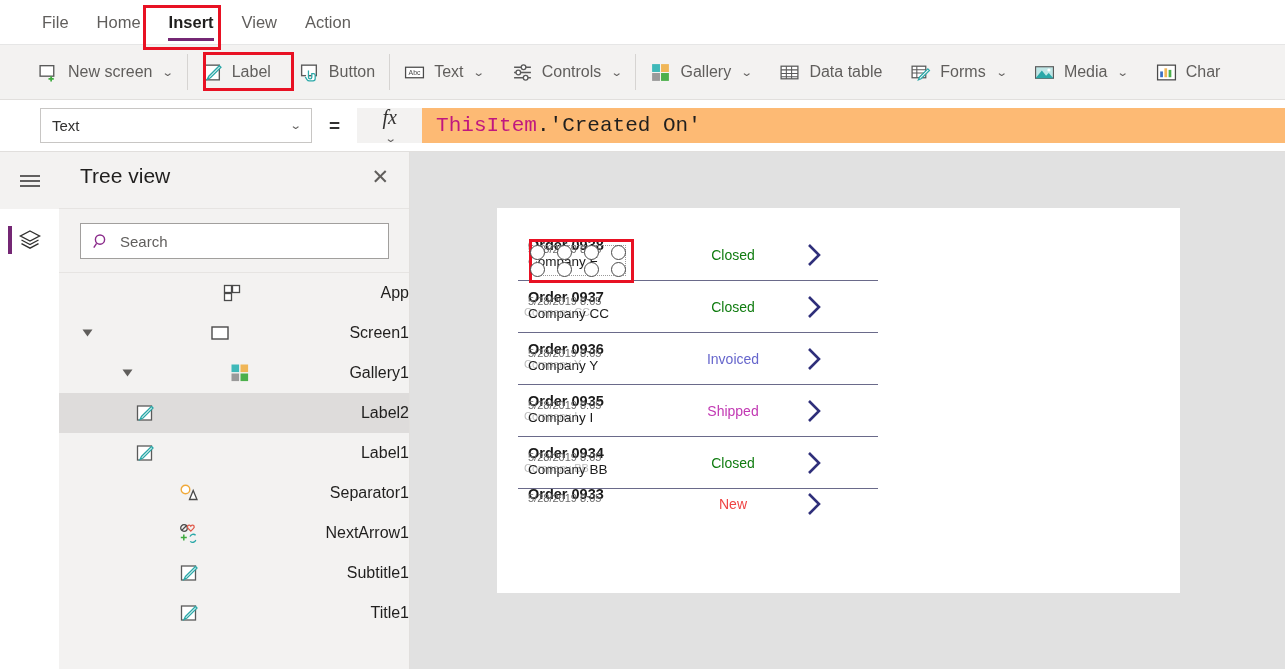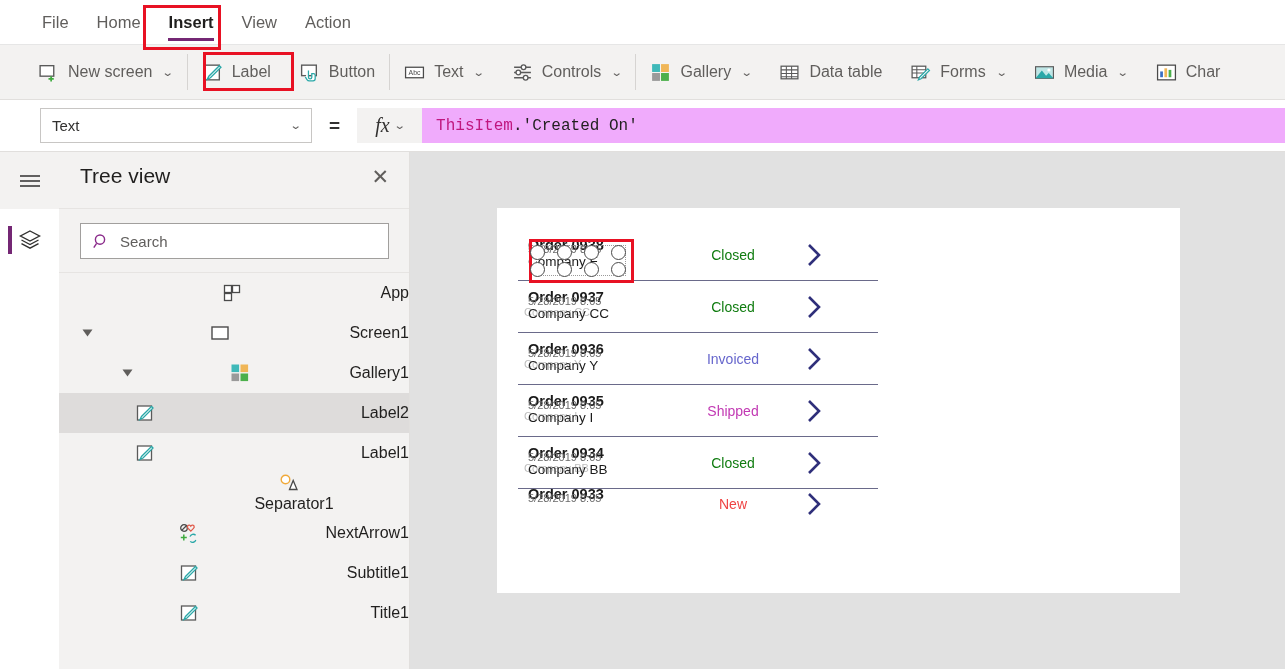--- a/index.html
+++ b/index.html
@@ -64,26 +64,27 @@
     margin-left: 40px; width: 272px; height: 35px;
     border: 1px solid #c8c6c4; background: #ffffff;
     display: flex; align-items: center; justify-content: space-between;
     padding: 0 11px; font-size: 15px; color: #323130; cursor: pointer;
   }
   .eq { margin: 0 17px; font-size: 19px; color: #323130; font-weight: bold; }
   .fx-btn {
     width: 65px; height: 35px; background: #f3f2f1;
     display: flex; align-items: center; justify-content: center; gap: 3px;
     cursor: pointer;
+    flex-direction: column;
   }
   .fx-glyph { font-family: "Liberation Serif", serif; font-style: italic; font-size: 20px; color: #323130; }
   .formula {
     flex: 1; height: 35px; display: flex; align-items: center;
     padding-left: 14px; font-family: "Liberation Mono", monospace;
-    font-size: 16px; background: #f0abfc; cursor: text;
+    font-size: 21px; background: #fdba74; cursor: text;
   }
   .tok-item { color: #c0177f; }
   .tok-plain { color: #201f1e; }
 
   
   .rail {
     position: absolute; top: 152px; left: 0; width: 59px; height: 517px;
     background: #ffffff;
   }
   .rail-top {
@@ -416,21 +417,21 @@
       </div>
 
       <div class="tree-row" style="padding-left:76px;">
         <svg class="tree-ic" viewBox="0 0 20 20">
           <rect x="2.5" y="3" width="14" height="14" fill="#fff" stroke="#5a5a5a" stroke-width="1.3"></rect>
           <path d="M16.5 3.5 L6.5 13.5 L5 16.5 L8 15 L18 5 Z" fill="#fff" stroke="#2aa8a8" stroke-width="1.3"></path>
         </svg>
         <span>Label1</span>
       </div>
 
-      <div class="tree-row" style="padding-left:120px;flex-direction:column;">
+      <div class="tree-row" style="padding-left:120px;">
         <svg class="tree-ic" viewBox="0 0 20 20">
           <circle cx="6.5" cy="6.5" r="4.3" fill="#fff" stroke="#f0a93a" stroke-width="1.4"></circle>
           <path d="M10.5 16.5 L14.2 7.5 L18 16.5 Z" fill="#fff" stroke="#4a4a4a" stroke-width="1.3"></path>
         </svg>
         <span>Separator1</span>
       </div>
 
       <div class="tree-row" style="padding-left:120px;">
         <svg class="tree-ic" viewBox="0 0 20 20">
           <circle cx="5" cy="5" r="3.3" fill="none" stroke="#4a4a4a" stroke-width="1.3"></circle>

